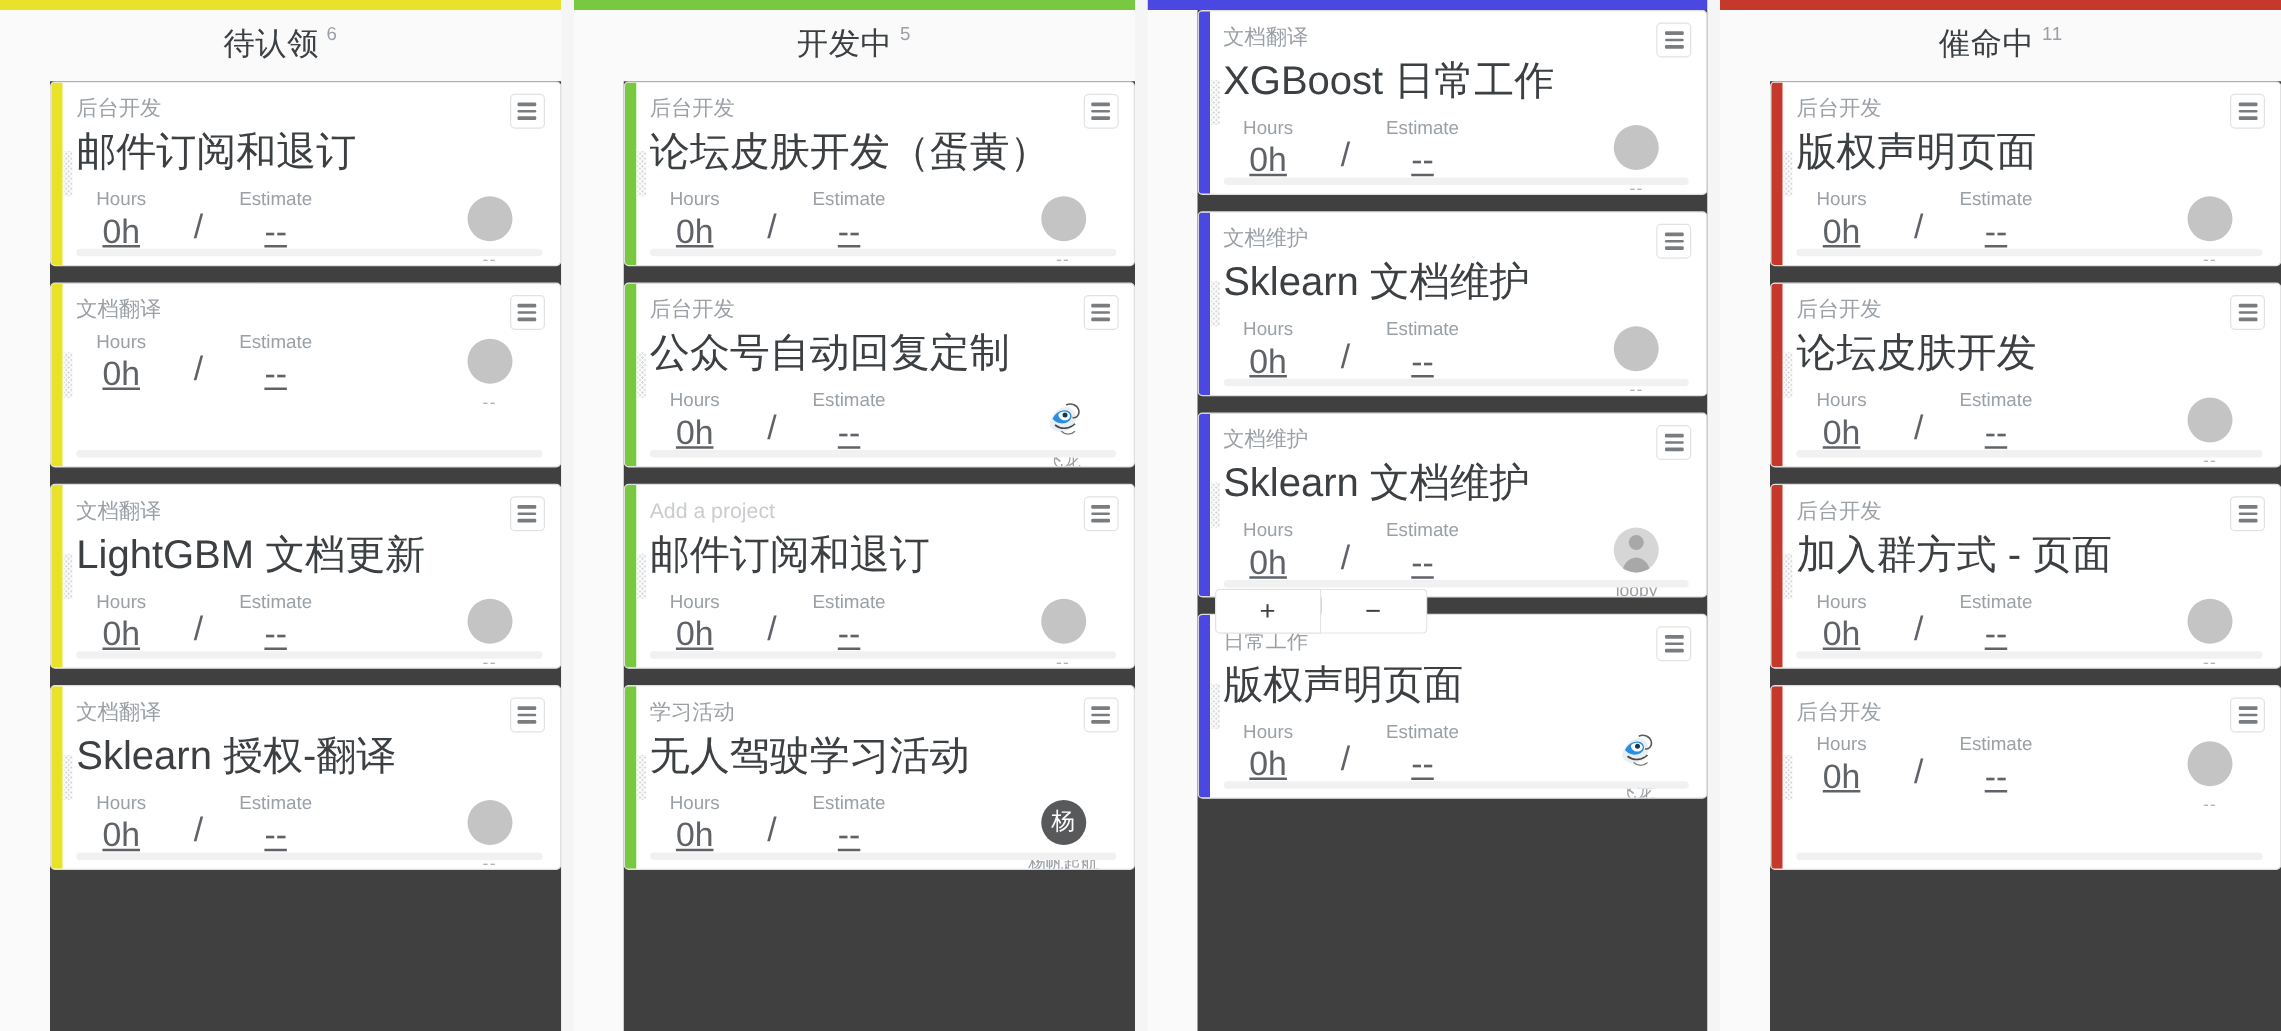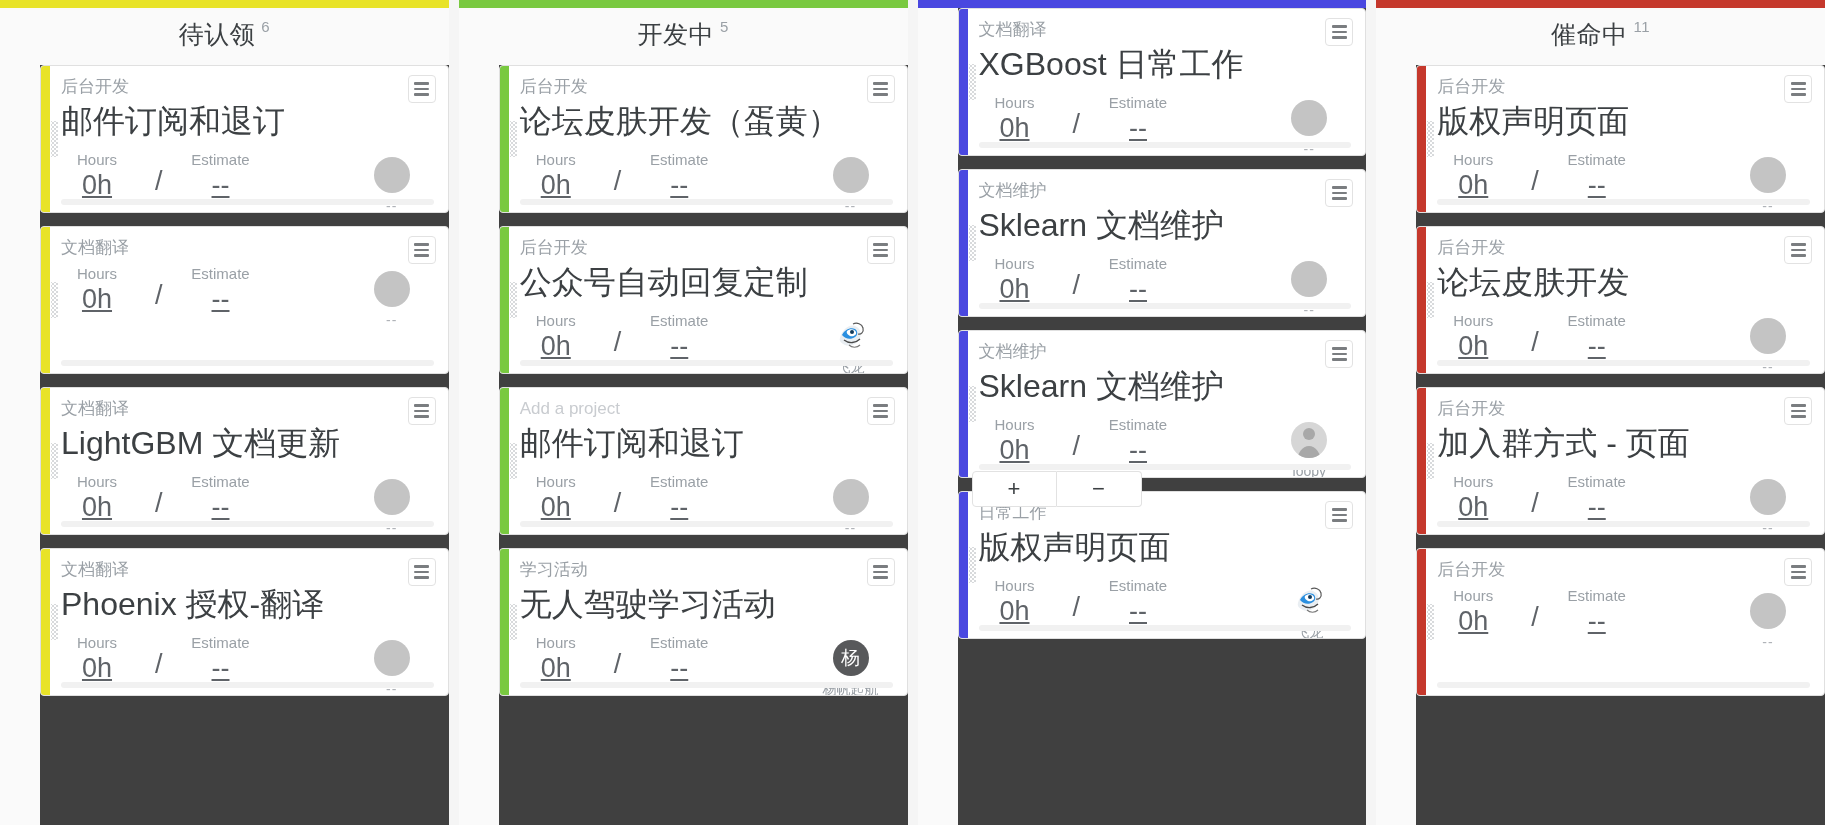--- a/index.html
+++ b/index.html
@@ -330,21 +330,21 @@
         <div class="card-wrap">
           <div class="card">
             <div class="card-stripe" style="background: rgb(232, 227, 40);"></div>
             <div class="drag-dots"></div>
             <div class="menu-btn">
               <span></span>
               <span></span>
               <span></span>
             </div>
             <div class="card-project">文档翻译</div>
-            <div class="card-title">Phoenix 授权-翻译</div>
+            <div class="card-title">Sklearn 授权-翻译</div>
             <div class="card-meta">
               <div class="metric">
                 <span class="metric-label">Hours</span>
                 <span class="metric-value">0h</span>
               </div>
               <div class="metric-sep">/</div>
               <div class="metric">
                 <span class="metric-label">Estimate</span>
                 <span class="metric-value">--</span>
               </div>

